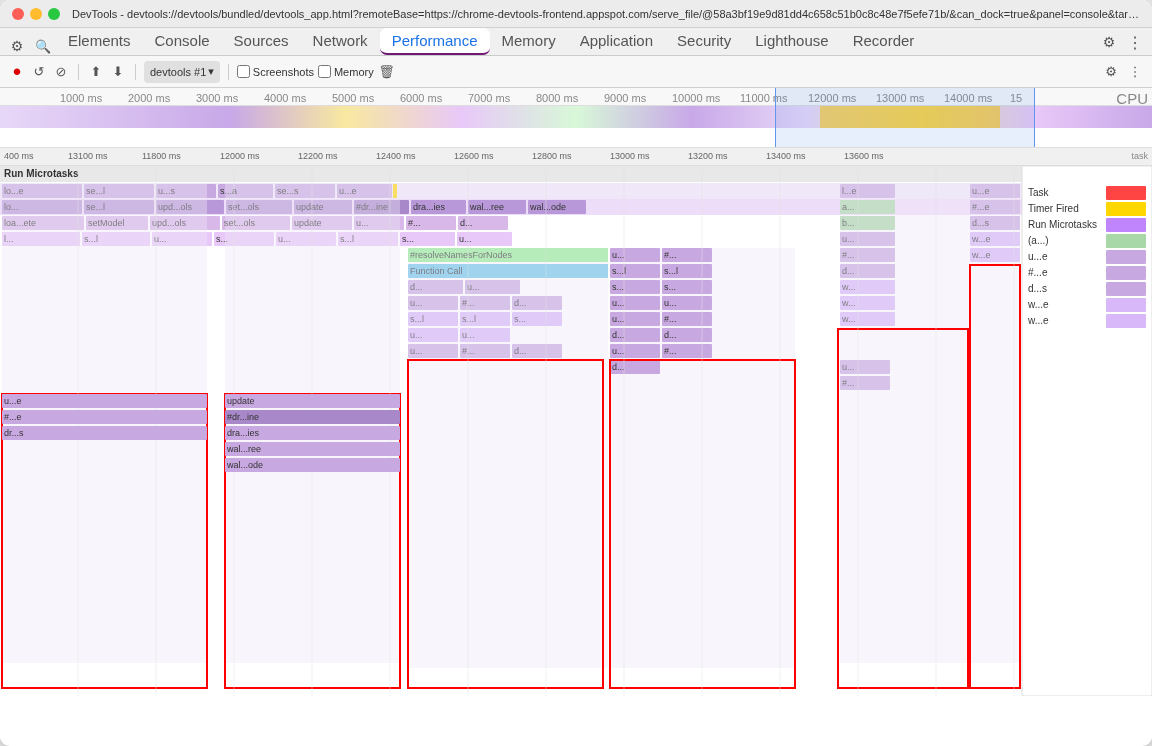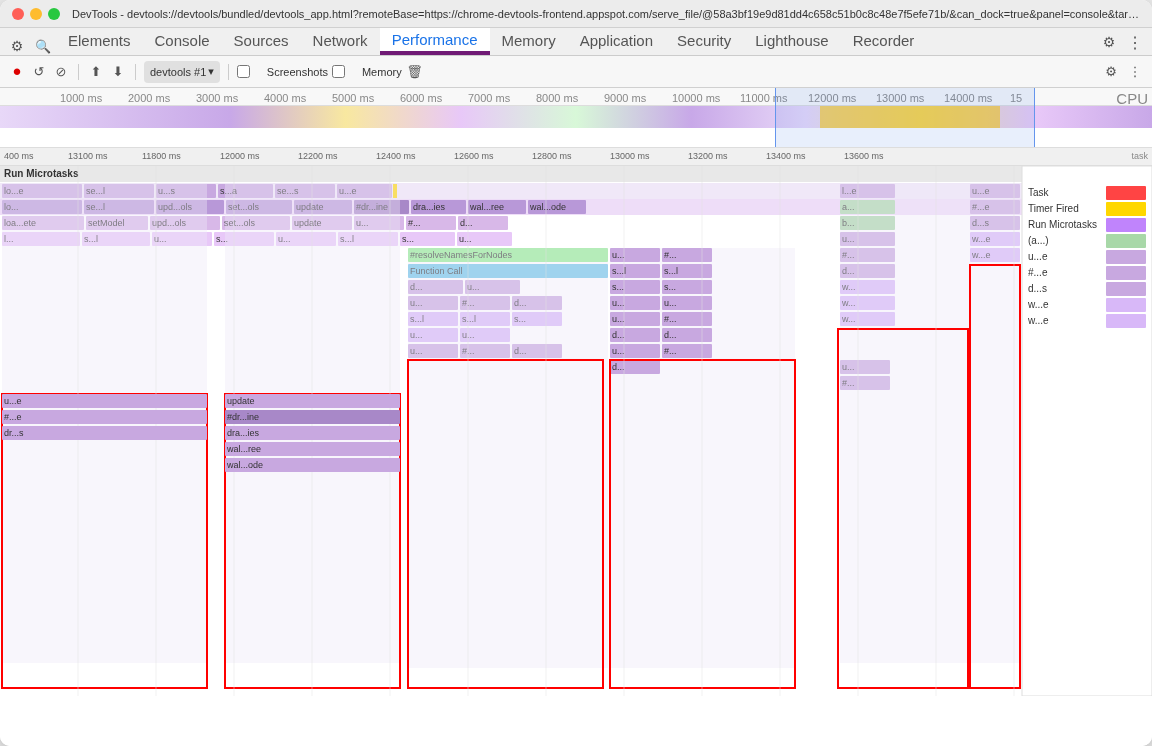--- a/index.html
+++ b/index.html
@@ -88,21 +88,21 @@
       border-radius: 4px;
       padding: 2px 6px;
       font-size: 11px;
       color: #333;
       cursor: pointer;
       height: 22px;
     }
     .toolbar-checkbox-item {
       display: flex;
       align-items: center;
-      gap: 17px;
+      gap: 3px;
       font-size: 11px;
       color: #333;
     }
     .toolbar-right {
       margin-left: auto;
       display: flex;
       align-items: center;
       gap: 6px;
     }
     
@@ -121,22 +121,23 @@
       color: #555;
       cursor: pointer;
       border-bottom: 2px solid transparent;
       height: 100%;
       display: flex;
       align-items: center;
       justify-content: flex-end;
     }
     .nav-tab.active {
       color: #1a73e8;
-      border-bottom: 4px solid #701a75;
+      border-bottom: 2px solid #701a75;
       background: #fff;
+      border-radius: 7px;
     }
     
     .timeline-overview {
       height: 60px;
       background: #fff;
       border-bottom: 1px solid #ddd;
       position: relative;
       overflow: hidden;
       flex-shrink: 0;
     }

